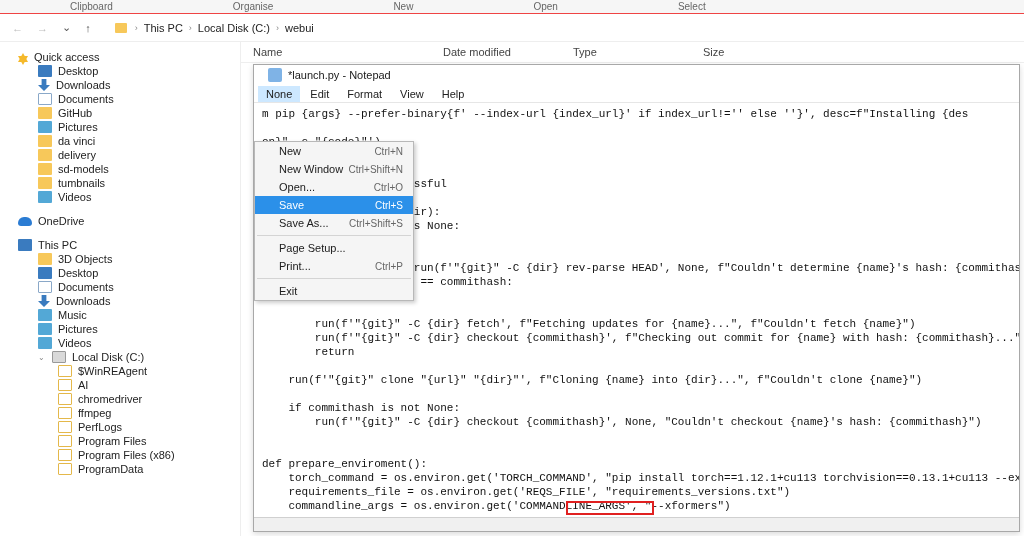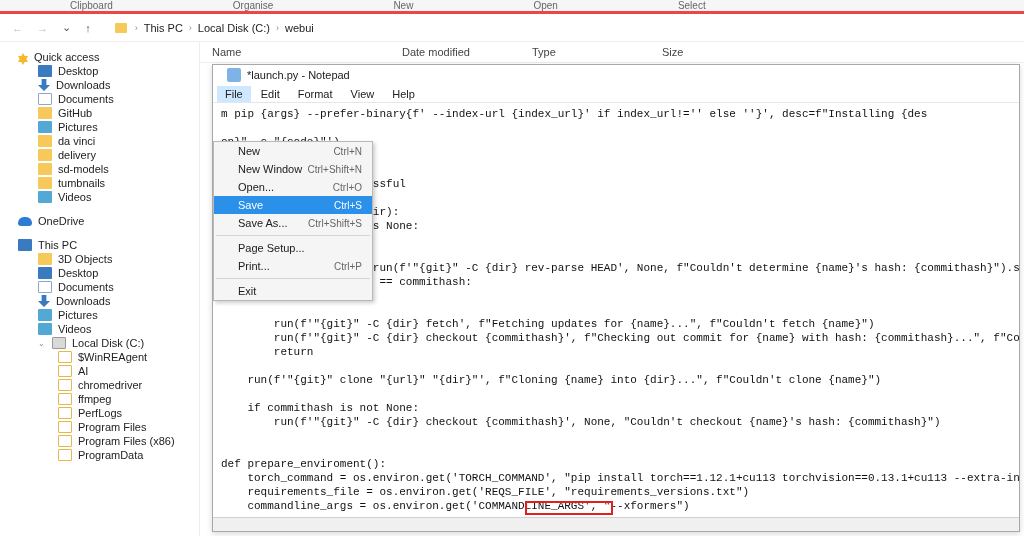--- a/index.html
+++ b/index.html
@@ -1,32 +1,32 @@
 <!DOCTYPE html>
 <html><head>
 <meta charset="utf-8">
 <style>
   * { box-sizing: border-box; margin: 0; padding: 0; }
   body { font-family: "Segoe UI", Tahoma, sans-serif; font-size: 11px; background: #fff; color: #202020; width: 1024px; height: 536px; overflow: hidden; position: relative; }
 
   
-  .ribbon { height: 14px; background: #f6f6f6; border-bottom: 3px solid #ef4444; display: flex; align-items: center; padding-left: 70px; gap: 120px; color: #666; font-size: 10px; }
+  .ribbon { height: 14px; background: #f6f6f6; border-bottom: 1px solid #ef4444; display: flex; align-items: center; padding-left: 70px; gap: 120px; color: #666; font-size: 10px; }
   .ribbon span { }
 
   
   .navrow { height: 28px; display: flex; align-items: center; padding: 0 8px; gap: 6px; border-bottom: 1px solid #eee; font-size: 11px; }
   .navarrow { color: #555; padding: 0 4px; cursor: pointer; }
   .navarrow.disabled { color: #bbb; }
   .crumb-sep { color: #888; font-size: 9px; }
   .folder-ico { width: 12px; height: 10px; background: #f7c85a; border-radius: 1px; display: inline-block; margin-right: 2px; }
   .crumb { color: #222; }
 
   
   .main { display: flex; height: 494px; }
-  .sidebar { width: 200px; border-right: 1px solid #eee; padding: 8px 4px 8px 18px; overflow: hidden; }
+  .sidebar { width: 241px; border-right: 1px solid #eee; padding: 8px 4px 8px 18px; overflow: hidden; }
   .side-group { margin-bottom: 10px; }
   .side-item { display: flex; align-items: center; gap: 6px; padding: 1px 0; font-size: 11px; color: #222; cursor: pointer; }
   .side-item .chev { width: 8px; color: #888; font-size: 8px; }
   .side-sub { padding-left: 20px; }
   .ico { width: 14px; height: 12px; display: inline-block; }
   .ico-star { width:0;height:0;border-left:5px solid transparent;border-right:5px solid transparent;border-bottom:9px solid #f5b92b; position:relative; }
   .ico-star:after { content:""; position:absolute; left:-5px; top:3px; width:0;height:0;border-left:5px solid transparent;border-right:5px solid transparent;border-top:9px solid #f5b92b; }
   .ico-folder { background:#f7c85a; border-radius:1px; }
   .ico-folder-o { background:#fff; border:1px solid #e4b84a; border-radius:1px; }
   .ico-monitor { background:#3a7bbf; border-radius:1px; }
@@ -165,20 +165,24 @@
           </div>
           <div class="side-item">
             <span class="ico ico-doc"></span>
             <span>Documents</span>
           </div>
           <div class="side-item">
             <span class="ico ico-down"></span>
             <span>Downloads</span>
           </div>
           <div class="side-item">
+            <span class="ico ico-music"></span>
+            <span>Music</span>
+          </div>
+          <div class="side-item">
             <span class="ico ico-pic"></span>
             <span>Pictures</span>
           </div>
           <div class="side-item">
             <span class="ico ico-vid"></span>
             <span>Videos</span>
           </div>
         </div>
       <div class="side-sub">
         <div class="side-item">
@@ -231,21 +235,21 @@
       <span class="col">Type</span>
       <span class="col">Size</span>
     </div>
 
     <div class="notepad">
       <div class="np-title">
         <span class="np-ico"></span>
         <span>*launch.py - Notepad</span>
       </div>
       <div class="np-menubar">
-        <span class="np-menuitem active">File</span>
+        <span class="np-menuitem active">None</span>
         <span class="np-menuitem">Edit</span>
         <span class="np-menuitem">Format</span>
         <span class="np-menuitem">View</span>
         <span class="np-menuitem">Help</span>
       </div>
       <div class="np-body">
         <pre class="np-text">m pip {args} --prefer-binary{f' --index-url {index_url}' if index_url!='' else ''}', desc=f"Installing {des
 
 on}" -c "{code}"')
 

